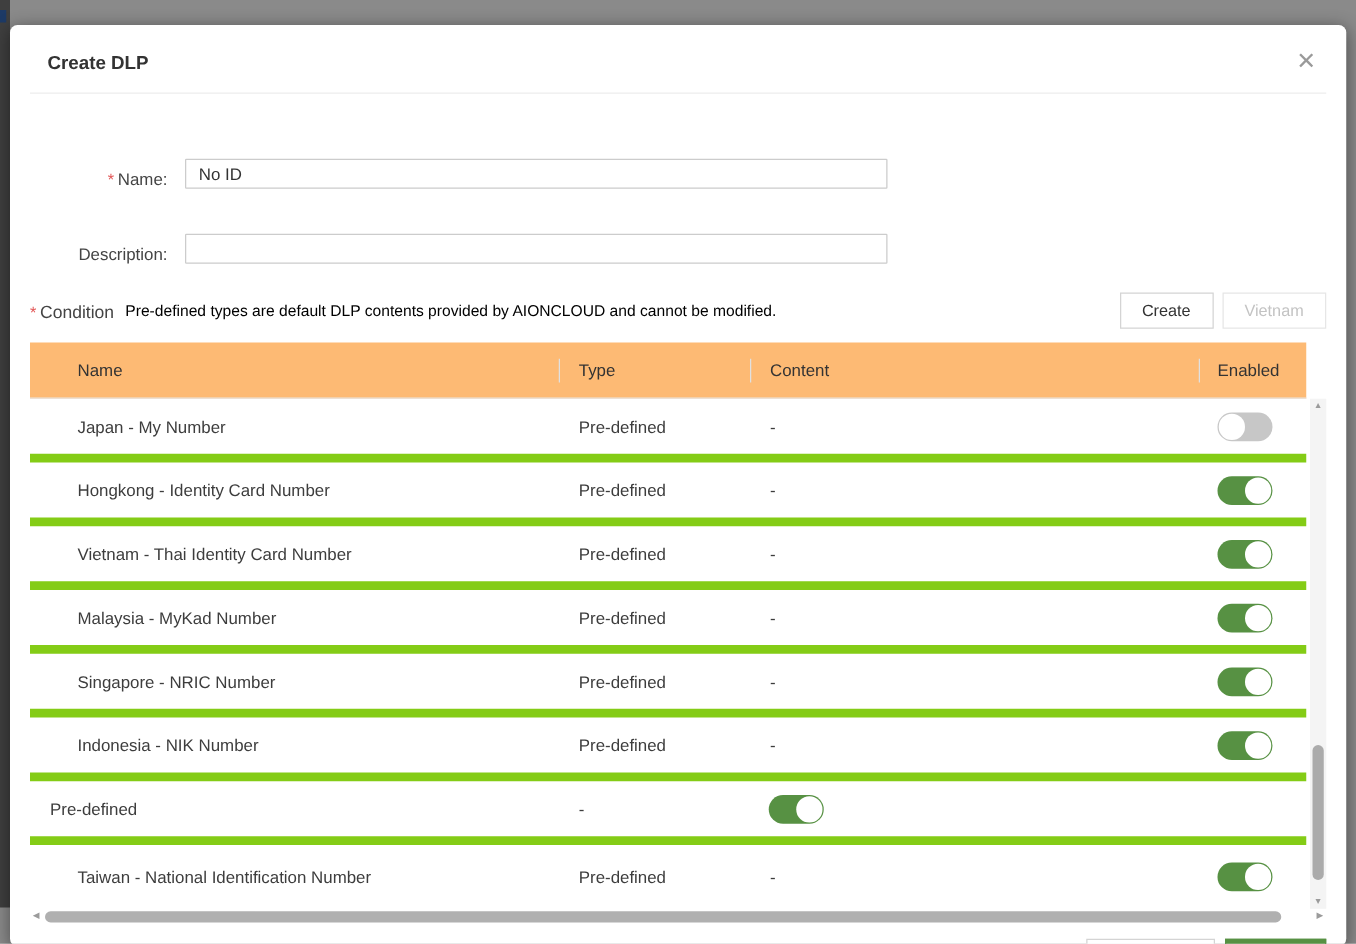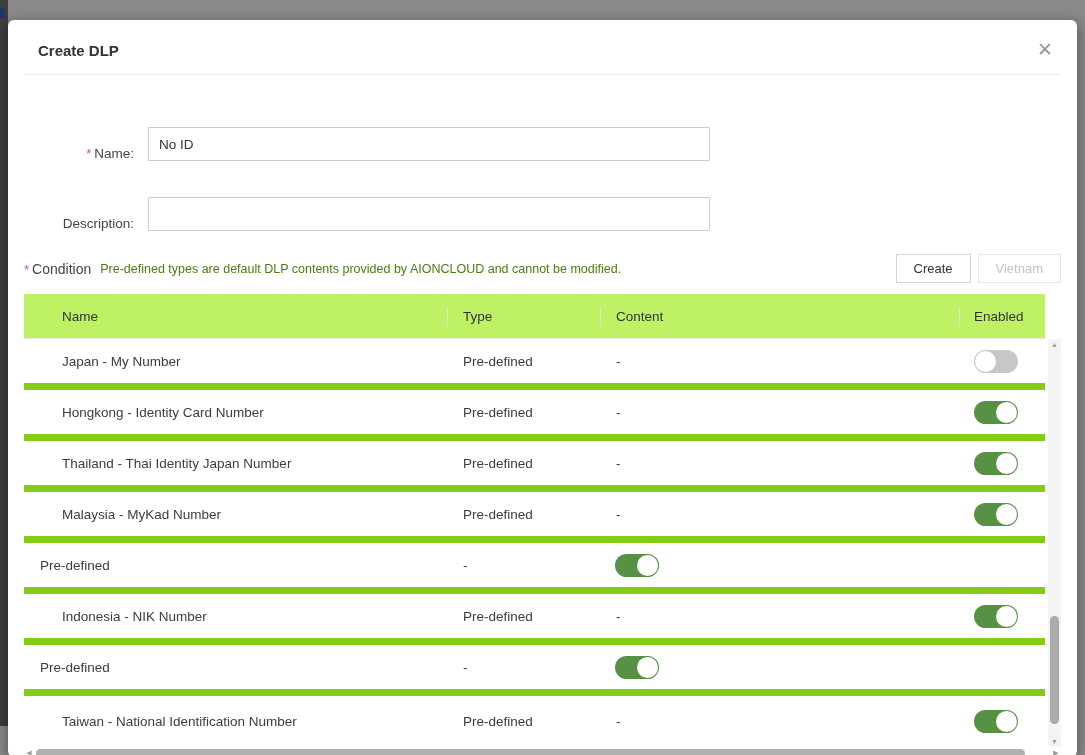--- a/index.html
+++ b/index.html
@@ -27,41 +27,41 @@
     position:absolute; right:2px; top:16px; width:28px; height:28px;
     font-size:19px; color:#9a9a9a; text-align:center; line-height:28px; cursor:pointer;
   }
 
   
   .form { padding-top:16px; }
   .form-row { display:flex; align-items:flex-end; margin-bottom:23px;margin-top:36px; }
   .form-label { width:124px; text-align:right; font-size:13.5px; color:#444; padding-right:14px; white-space:nowrap; }
   .req { color:var(--red,#e25555); margin-right:3px; font-size:13px; }
   .form-input {
-    width:562px; height:34px; border:1px solid #cccccc; border-radius:1px;
+    width:562px; height:24px; border:1px solid #cccccc; border-radius:1px;
     font-size:13.5px; color:#333; padding:0 10px; outline:none;
     font-family:"Liberation Sans", sans-serif;
   }
 
   
   .condition-bar { display:flex; align-items:center; }
   .condition-label { font-size:14px; color:#444; white-space:nowrap; }
-  .condition-hint { font-size:12.5px; color:#4d7c0f; margin-left:9px; flex:1; }
+  .condition-hint { font-size:12.5px; color:#000000; margin-left:9px; flex:1; }
   .btn {
     height:29px; padding:0 17px; font-size:13px; border-radius:0; cursor:pointer;
     background:#fff; border:1px solid #d4d4d4; color:#333;
     font-family:"Liberation Sans", sans-serif;
   }
   .btn + .btn { margin-left:7px; }
   .btn.disabled { color:#c3c3c3; border-color:#e6e6e6; cursor:default; }
 
   
   .table-wrap { position:relative; margin-top:11px; }
   .tgrid { display:grid; grid-template-columns:423px 153px 359px 1fr; }
-  .thead { background:#bef264; height:45px; border-bottom:1px solid #e8e8e8; margin-right:16px; }
+  .thead { background:#fdba74; height:45px; border-bottom:1px solid #e8e8e8; margin-right:16px; }
   .thead .hcell { display:flex; align-items:center; font-size:13.5px; color:#333; position:relative; }
   .hcell.c-name { padding-left:38px; }
   .hcell.c-type, .hcell.c-content { padding-left:16px; }
   .hcell.c-enabled { padding-left:15px; }
   .hcell.c-type::before, .hcell.c-content::before, .hcell.c-enabled::before {
     content:""; position:absolute; left:0; top:13px; width:1px; height:19px; background:#e0e0e0;
   }
   .tbody { margin-right:16px; }
   .trow { height:51px; border-bottom:7px solid #84cc16; }
   .trow:last-child { border-bottom:none; }
@@ -149,40 +149,41 @@
           <div class="cell c-name">Hongkong - Identity Card Number</div>
           <div class="cell c-type">Pre-defined</div>
           <div class="cell c-content">-</div>
           <div class="cell c-enabled">
             <div class="toggle on">
               <div class="knob"></div>
             </div>
           </div>
         </div>
         <div class="trow tgrid">
-          <div class="cell c-name">Thailand - Thai Identity Japan Number</div>
+          <div class="cell c-name">Vietnam - Thai Identity Card Number</div>
           <div class="cell c-type">Pre-defined</div>
           <div class="cell c-content">-</div>
           <div class="cell c-enabled">
             <div class="toggle on">
               <div class="knob"></div>
             </div>
           </div>
         </div>
         <div class="trow tgrid">
           <div class="cell c-name">Malaysia - MyKad Number</div>
           <div class="cell c-type">Pre-defined</div>
           <div class="cell c-content">-</div>
           <div class="cell c-enabled">
             <div class="toggle on">
               <div class="knob"></div>
             </div>
           </div>
         </div>
         <div class="trow tgrid">
+          <div class="cell c-name">Singapore - NRIC Number</div>
           <div class="cell c-type">Pre-defined</div>
           <div class="cell c-content">-</div>
           <div class="cell c-enabled">
             <div class="toggle on">
               <div class="knob"></div>
             </div>
           </div>
         </div>
         <div class="trow tgrid">
           <div class="cell c-name">Indonesia - NIK Number</div>

